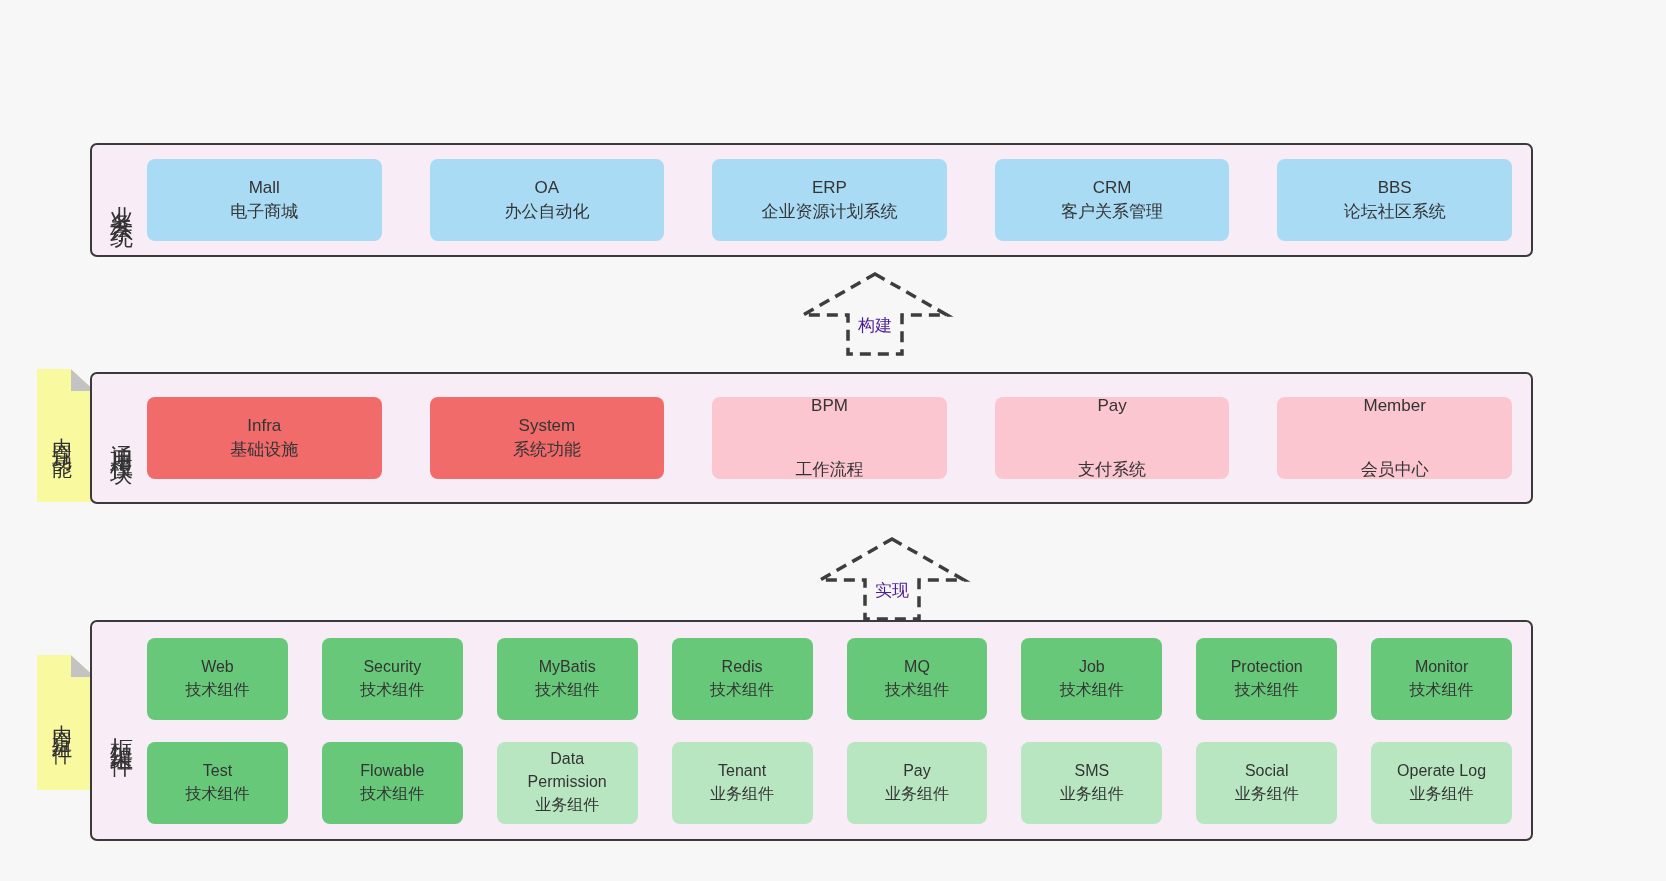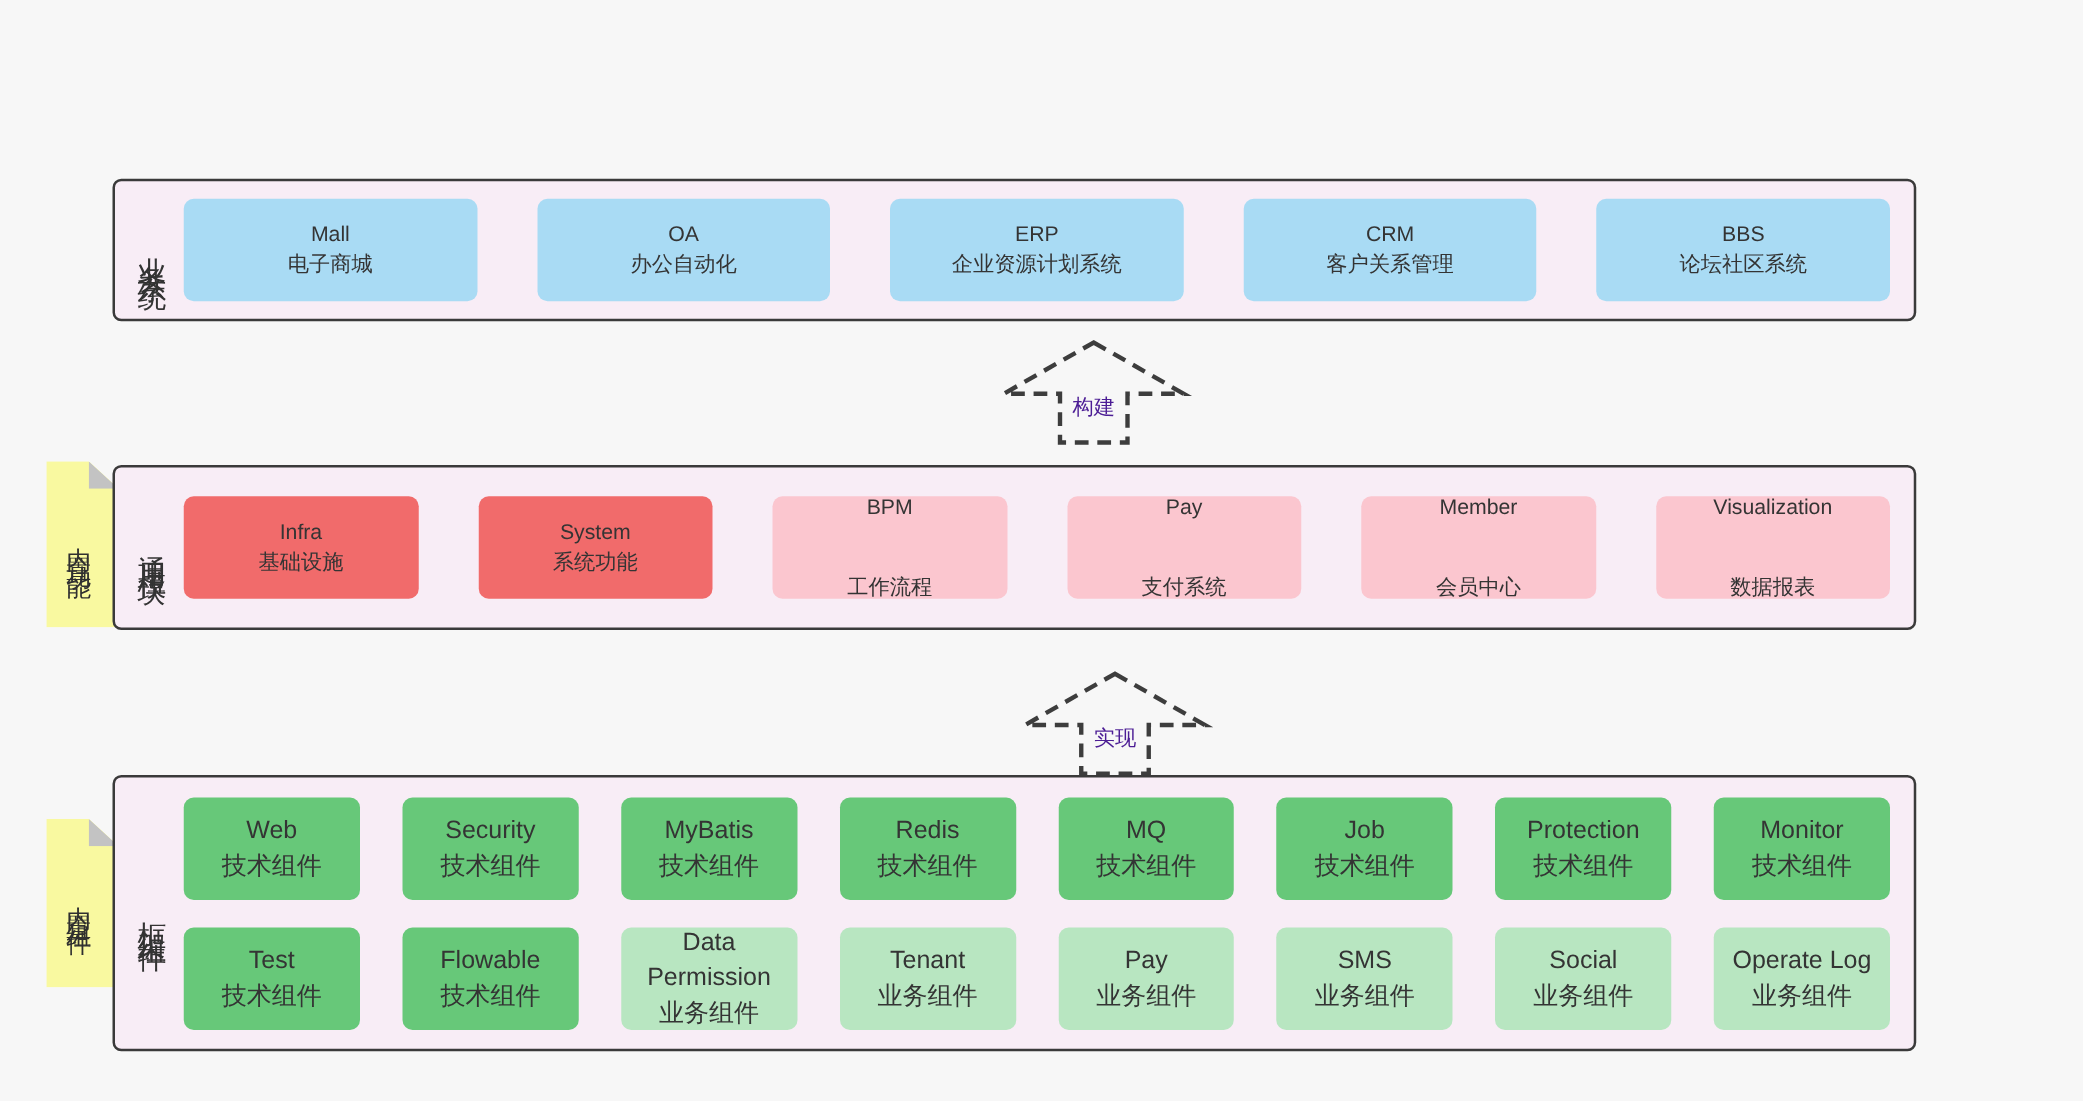--- a/index.html
+++ b/index.html
@@ -35,21 +35,21 @@
     display:flex;flex-direction:column;justify-content:center;gap:22px;
   }
   .row{display:flex;gap:48px;}
   .row-8{gap:34px;}
   .box{
     flex:1;height:82px;border-radius:8px;
     display:flex;flex-direction:column;align-items:center;justify-content:center;
     text-align:center;line-height:1.42;padding:2px 12px;
   }
   .box .en,.box .zh{font-size:17px;}
-  .layer-bot .box .en,.layer-bot .box .zh{font-size:20px;}
+  .layer-bot .box .en,.layer-bot .box .zh{font-size:16px;}
   .blue{background:var(--blue);}
   .red{background:var(--red);}
   .pink{background:var(--pink);gap:39px;}
   .green{background:var(--green);}
   .green-light{background:var(--green-light);}
   
   .sticky{
     position:absolute;left:37px;width:58px;background:var(--yellow);z-index:1;
     display:flex;align-items:center;justify-content:center;
     clip-path:polygon(0 0,calc(100% - 24px) 0,100% 22px,100% 100%,0 100%);
@@ -150,24 +150,20 @@
       <span class="zh">工作流程</span>
     </div>
     <div class="box pink">
       <span class="en">Pay</span>
       <span class="zh">支付系统</span>
     </div>
     <div class="box pink">
       <span class="en">Member</span>
       <span class="zh">会员中心</span>
     </div>
-    <div class="box pink">
-      <span class="en">Visualization</span>
-      <span class="zh">数据报表</span>
-    </div>
   </div>
     </div>
 </section>
 
 <section class="layer layer-bot">
   <div class="layer-label">框架组件</div>
   <div class="rows">
     <div class="row row-8">
       <div class="box green">
         <span class="en">Web</span>

